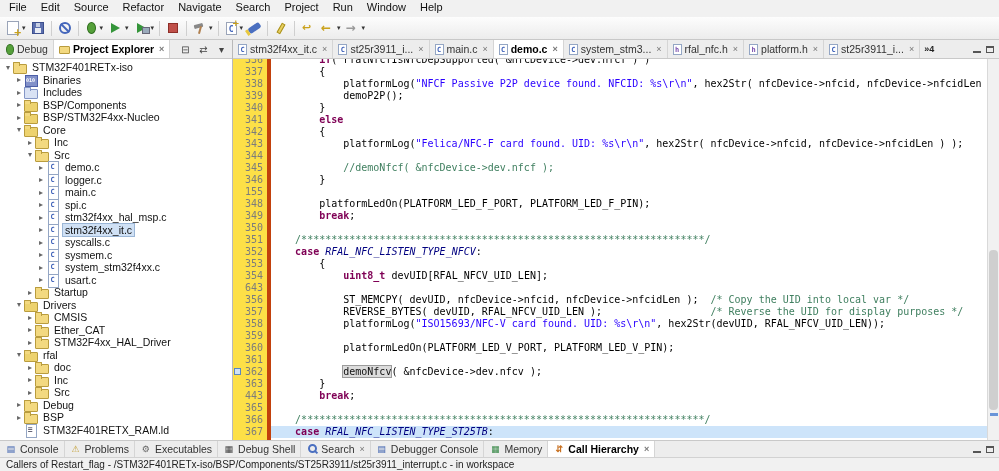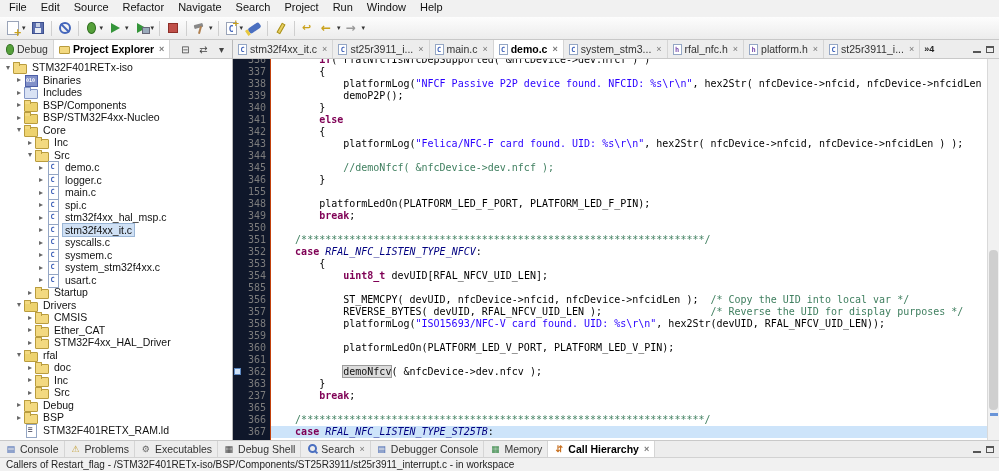--- a/index.html
+++ b/index.html
@@ -77,21 +77,21 @@
 .etab{max-width:112px;overflow:hidden}
 .fi{position:relative;width:9px;height:11px;background:#fff;border:1px solid #94a6c4;flex:none}
 .fi::after{position:absolute;left:0;top:0;width:100%;text-align:center;font:bold 7px/10px "DejaVu Sans Mono",monospace}
 .fi-c::after{content:"C";color:#3f62ba}
 .fi-h::after{content:"h";color:#7a4fae}
 .tab-overflow{display:flex;align-items:center;font-size:9px;color:#222;padding:0 4px;font-weight:bold}
 .ed-corner,.bt-corner{margin-left:auto;display:flex;gap:5px;align-items:center;padding-right:5px}
 .corner-min{width:8px;height:2px;background:#555;display:inline-block;align-self:center;margin-top:6px}
 .corner-max{width:8px;height:7px;border:1px solid #555;border-top-width:2px;display:inline-block}
 .edbody{flex:1;position:relative;font-family:"DejaVu Sans Mono",monospace;font-size:10px;line-height:12px}
-#gutter{position:absolute;left:0;top:0;bottom:0;width:38px;background:#0f172a;border-right:1px solid #c2410c;overflow:hidden}
+#gutter{position:absolute;left:0;top:0;bottom:0;width:38px;background:#fde047;border-right:4px solid #c2410c;overflow:hidden}
 .gcol,.ccol{margin-top:-5px}
 .grow{height:12px;position:relative;color:#7c7c7c;text-align:right;padding-right:4px}
 .gmark{position:absolute;left:1px;top:2px;width:7px;height:7px;background:#cfe2f6;border:1px solid #5b87c0}
 #codewrap{position:absolute;left:38px;right:12px;top:0;bottom:0;overflow:hidden;background:#fff}
 .ccol{white-space:pre}
 .cline{height:12px}
 .cline.hl{background:#cde4fa}
 .sg-p{color:#000}
 .sg-k{color:#7f0055;font-weight:bold}
 .sg-s{color:#2a00ff}
@@ -430,30 +430,30 @@
             <div class="grow">345</div>
             <div class="grow">346</div>
             <div class="grow">155</div>
             <div class="grow">348</div>
             <div class="grow">349</div>
             <div class="grow">350</div>
             <div class="grow">351</div>
             <div class="grow">352</div>
             <div class="grow">353</div>
             <div class="grow">354</div>
-            <div class="grow">585</div>
+            <div class="grow">643</div>
             <div class="grow">356</div>
             <div class="grow">357</div>
             <div class="grow">358</div>
             <div class="grow">359</div>
             <div class="grow">360</div>
             <div class="grow">361</div>
             <div class="grow">362<span class="gmark"></span></div>
             <div class="grow">363</div>
-            <div class="grow">237</div>
+            <div class="grow">443</div>
             <div class="grow">365</div>
             <div class="grow">366</div>
             <div class="grow">367</div>
           </div>
         </div>
       <div id="codewrap">
           <div class="ccol" id="ccol"><div class="cline"><span class="sg-p">        </span><span class="sg-k">if</span><span class="sg-p">( rfalNfcfIsNfcDepSupported( &amp;nfcDevice-&gt;dev.nfcf ) )</span></div><div class="cline"><span class="sg-p">        {</span></div><div class="cline"><span class="sg-p">            platformLog(</span><span class="sg-s">"NFCF Passive P2P device found. NFCID: %s\r\n"</span><span class="sg-p">, hex2Str( nfcDevice-&gt;nfcid, nfcDevice-&gt;nfcidLen ) );</span></div><div class="cline"><span class="sg-p">            demoP2P();</span></div><div class="cline"><span class="sg-p">        }</span></div><div class="cline"><span class="sg-p">        </span><span class="sg-k">else</span></div><div class="cline"><span class="sg-p">        {</span></div><div class="cline"><span class="sg-p">            platformLog(</span><span class="sg-s">"Felica/NFC-F card found. UID: %s\r\n"</span><span class="sg-p">, hex2Str( nfcDevice-&gt;nfcid, nfcDevice-&gt;nfcidLen ) );</span></div><div class="cline"></div><div class="cline"><span class="sg-p">            </span><span class="sg-c">//demoNfcf( &amp;nfcDevice-&gt;dev.nfcf );</span></div><div class="cline"><span class="sg-p">        }</span></div><div class="cline"></div><div class="cline"><span class="sg-p">        platformLedOn(PLATFORM_LED_F_PORT, PLATFORM_LED_F_PIN);</span></div><div class="cline"><span class="sg-p">        </span><span class="sg-k">break</span><span class="sg-p">;</span></div><div class="cline"></div><div class="cline"><span class="sg-p">    </span><span class="sg-c">/*******************************************************************/</span></div><div class="cline"><span class="sg-p">    </span><span class="sg-k">case</span><span class="sg-p"> </span><span class="sg-e">RFAL_NFC_LISTEN_TYPE_NFCV</span><span class="sg-p">:</span></div><div class="cline"><span class="sg-p">        {</span></div><div class="cline"><span class="sg-p">            </span><span class="sg-k">uint8_t</span><span class="sg-p"> devUID[RFAL_NFCV_UID_LEN];</span></div><div class="cline"></div><div class="cline"><span class="sg-p">            ST_MEMCPY( devUID, nfcDevice-&gt;nfcid, nfcDevice-&gt;nfcidLen );  </span><span class="sg-c">/* Copy the UID into local var */</span></div><div class="cline"><span class="sg-p">            REVERSE_BYTES( devUID, RFAL_NFCV_UID_LEN );                  </span><span class="sg-c">/* Reverse the UID for display purposes */</span></div><div class="cline"><span class="sg-p">            platformLog(</span><span class="sg-s">"ISO15693/NFC-V card found. UID: %s\r\n"</span><span class="sg-p">, hex2Str(devUID, RFAL_NFCV_UID_LEN));</span></div><div class="cline"></div><div class="cline"><span class="sg-p">            platformLedOn(PLATFORM_LED_V_PORT, PLATFORM_LED_V_PIN);</span></div><div class="cline"></div><div class="cline"><span class="sg-p">            </span><span class="sg-occ">demoNfcv</span><span class="sg-p">( &amp;nfcDevice-&gt;dev.nfcv );</span></div><div class="cline"><span class="sg-p">        }</span></div><div class="cline"><span class="sg-p">        </span><span class="sg-k">break</span><span class="sg-p">;</span></div><div class="cline"></div><div class="cline"><span class="sg-p">    </span><span class="sg-c">/*******************************************************************/</span></div><div class="cline hl"><span class="sg-p">    </span><span class="sg-k">case</span><span class="sg-p"> </span><span class="sg-e">RFAL_NFC_LISTEN_TYPE_ST25TB</span><span class="sg-p">:</span></div></div>
         </div>
       <div id="rightcol">
         <span class="mk" style="top:58%"></span>

